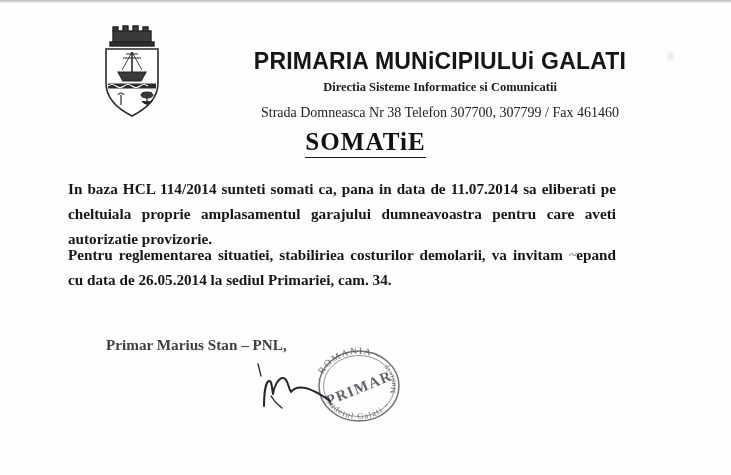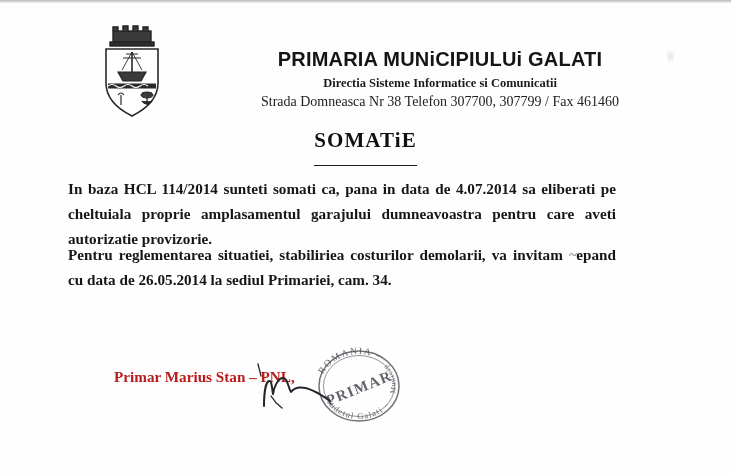--- a/index.html
+++ b/index.html
@@ -60,57 +60,57 @@
   .org-block {
     position: absolute;
     left: 180px;
     top: 26px;
     width: 520px;
     text-align: center;
   }
   .org-title {
     font-family: "Liberation Sans", "DejaVu Sans", sans-serif;
     font-weight: bold;
-    font-size: 20px;
+    font-size: 23px;
     letter-spacing: .2px;
     color: #151515;
     white-space: nowrap;
   }
   .org-dept {
     font-family: Liberation Serif, serif;
     font-weight: bold;
     font-size: 12.5px;
     margin-top: 5px;
     color: #1b1b1b;
     white-space: nowrap;
   }
   .org-address {
     font-family: "Liberation Serif", "DejaVu Serif", serif;
     font-size: 14px;
-    margin-top: 3px;
+    margin-top: 10px;
     color: #222;
     white-space: nowrap;
   }
 
   
   .doc-title-wrap {
     position: absolute;
     top: 128px;
     left: 0;
     width: 731px;
     text-align: center;
   }
   .doc-title {
     display: inline-block;
     font-family: "Liberation Serif", "DejaVu Serif", serif;
     font-weight: bold;
-    font-size: 21px;
+    font-size: 25px;
     letter-spacing: 1.1px;
     border-bottom: 1.6px solid #1a1a1a;
-    padding-bottom: 12px;
+    padding-bottom: 1px;
     color: #101010;
   }
 
   
   .body-text {
     position: absolute;
     left: 68px;
     width: 548px;
     font-size: 15.2px;
     font-weight: bold;
@@ -121,27 +121,26 @@
   #para-1 { top: 176px; }
   #para-2 { top: 242px; }
   .faded-start {
     opacity: .45;
     letter-spacing: -.5px;
   }
 
   
   .signature-line {
     position: absolute;
-    left: 114px;
+    left: 106px;
     top: 336px;
     font-size: 15.2px;
     font-weight: bold;
-    color: #b91c1c;
-    white-space: nowrap;
-    margin-top: 32px;
+    color: #404040;
+    white-space: nowrap;
   }
   .signature-mark {
     position: absolute;
     left: 238px;
     top: 352px;
     width: 118px;
     height: 62px;
   }
   .signature-mark svg { display: block; }
 
@@ -195,21 +194,21 @@
       <div class="org-title">PRIMARIA MUNiCIPIULUi GALATI</div>
       <div class="org-dept">Directia Sisteme Informatice si Comunicatii</div>
       <div class="org-address">Strada Domneasca Nr 38 Telefon 307700, 307799 / Fax 461460</div>
     </div>
   </div>
 
   <div class="doc-title-wrap">
     <span class="doc-title">SOMATiE</span>
   </div>
 
-  <div class="body-text" id="para-1">In baza HCL 114/2014 sunteti somati ca, pana in data de 4.07.2014 sa eliberati pe cheltuiala proprie amplasamentul garajului dumneavoastra pentru care aveti autorizatie provizorie.</div>
+  <div class="body-text" id="para-1">In baza HCL 114/2014 sunteti somati ca, pana in data de 11.07.2014 sa eliberati pe cheltuiala proprie amplasamentul garajului dumneavoastra pentru care aveti autorizatie provizorie.</div>
 
   <div class="body-text" id="para-2">
     <span>Pentru reglementarea situatiei, stabiliriea costurilor demolarii, va invitam </span><span class="faded-start">~</span><span>epand cu data de 26.05.2014 la sediul Primariei, cam. 34.</span>
   </div>
 
   <div class="signature-line">Primar Marius Stan – PNL,</div>
 
   <div class="signature-mark">
     <svg viewBox="0 0 118 62" xmlns="http://www.w3.org/2000/svg">
       <g fill="none" stroke="#23252b" stroke-linecap="round" stroke-linejoin="round">

